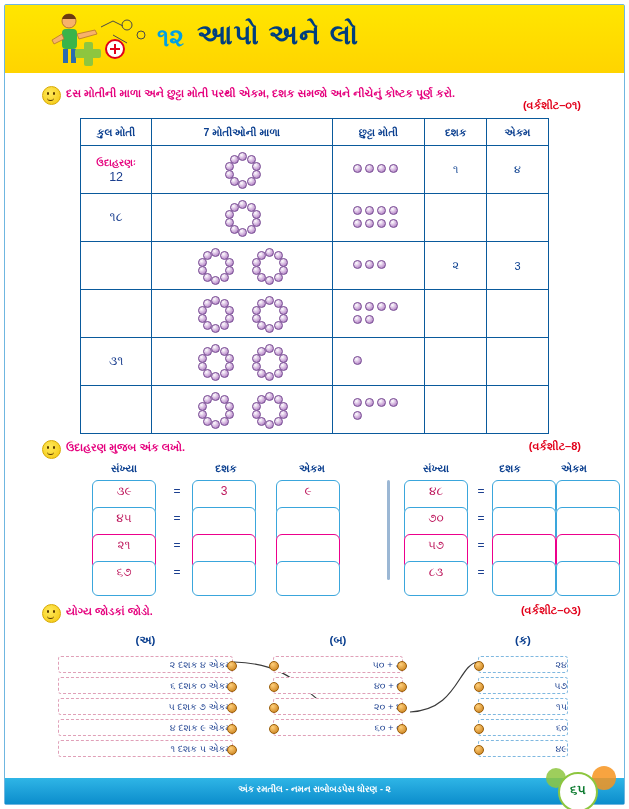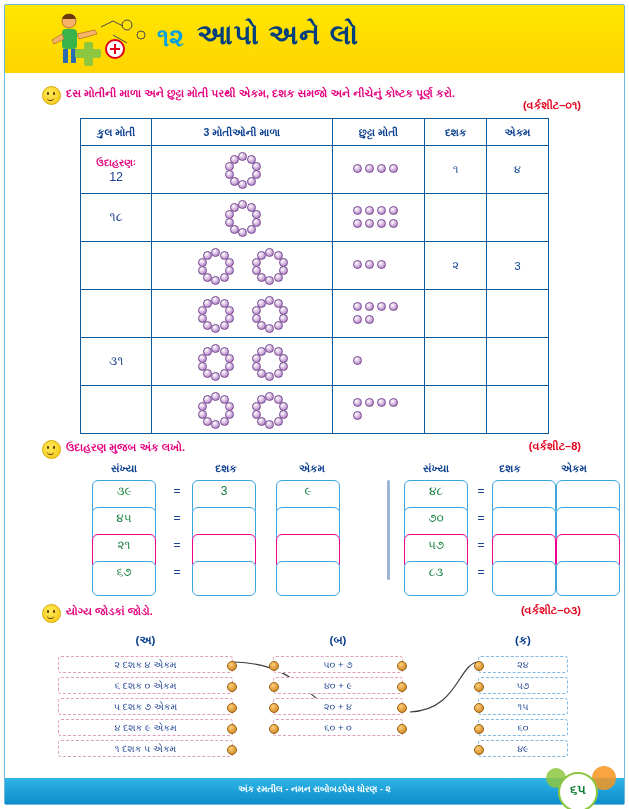--- a/index.html
+++ b/index.html
@@ -80,33 +80,33 @@
   .loose{display:inline-block;width:7px;height:7px;border-radius:50%;margin:1.5px;
     background:radial-gradient(circle at 35% 30%, #ffffff, #c9a3d6 60%, #8c5fa8);
     border:.5px solid #7a4f95;}
   .loose-wrap{display:inline-block;width:54px;line-height:9px;text-align:left;}
   
   .sec2-wrap{position:absolute;left:80px;top:462px;width:470px;height:120px;}
   .col-head{font-size:10.5px;font-weight:bold;color:#0b3f8f;text-align:center;}
   .pill{
     box-sizing:border-box;border-radius:6px;border:1.6px solid #3aa6dc;
     background:#ffffff;height:35px;width:64px;display:inline-block;
-    text-align:center;line-height:21px;font-size:12px;color:#15803d;
+    text-align:center;line-height:21px;font-size:12px;color:#be185d;
   }
   .pill.pink{border-color:#ec008c;}
   .eq{display:inline-block;width:18px;text-align:center;font-size:12px;color:#1b3f8f;}
   .divider{
     position:absolute;left:307px;top:18px;width:3px;height:100px;background:#9bb7d4;border-radius:2px;
   }
   
   .match-wrap{position:absolute;left:58px;top:634px;width:520px;height:130px;}
   .mhead{font-size:11.5px;font-weight:bold;color:#0b3f8f;text-align:center;}
   .mitem{
     box-sizing:border-box;height:17px;border:1px dashed #e0a0b8;border-radius:3px;
-    background:#ffffff;font-size:9.5px;color:#1b3f8f;text-align:center;line-height:15px;
+    background:#ffffff;font-size:9.5px;color:#1b3f8f;text-align:right;line-height:15px;
     position:relative;
   }
   .mitem.blue{border:1px dashed #7fb8e0;}
   .dot{
     position:absolute;width:8px;height:8px;border-radius:50%;
     background:radial-gradient(circle at 35% 30%,#ffcf7a,#c77b15);
     border:1px solid #9a5c06;top:4px;
   }
   .colA{position:absolute;left:0;top:22px;width:175px;}
   .colB{position:absolute;left:215px;top:22px;width:130px;}
@@ -171,21 +171,21 @@
 <div class="sec" style="top:86px;">
   <div class="smiley"></div>
   <div class="sec-text">દસ મોતીની માળા અને છુટ્ટા મોતી પરથી એકમ, દશક સમજો અને નીચેનું કોષ્ટક પૂર્ણ કરો.</div>
 </div>
 <div style="position:absolute;right:48px;top:99px;font-size:11px;font-weight:bold;color:#e2001a;">(વર્કશીટ–૦૧)</div>
 
 <table class="tbl1">
   <thead>
     <tr>
       <th style="width:70px;">કુલ મોતી</th>
-      <th style="width:185px;">3 મોતીઓની માળા</th>
+      <th style="width:185px;">7 મોતીઓની માળા</th>
       <th style="width:92px;">છુટ્ટા મોતી</th>
       <th style="width:61px;">દશક</th>
       <th style="width:61px;">એકમ</th>
     </tr>
   </thead>
   <tbody id="tbl1-body">
       <tr>
         <td>
           <div class="ex-label">ઉદાહરણઃ</div>
           <div class="num-cell">12</div>

